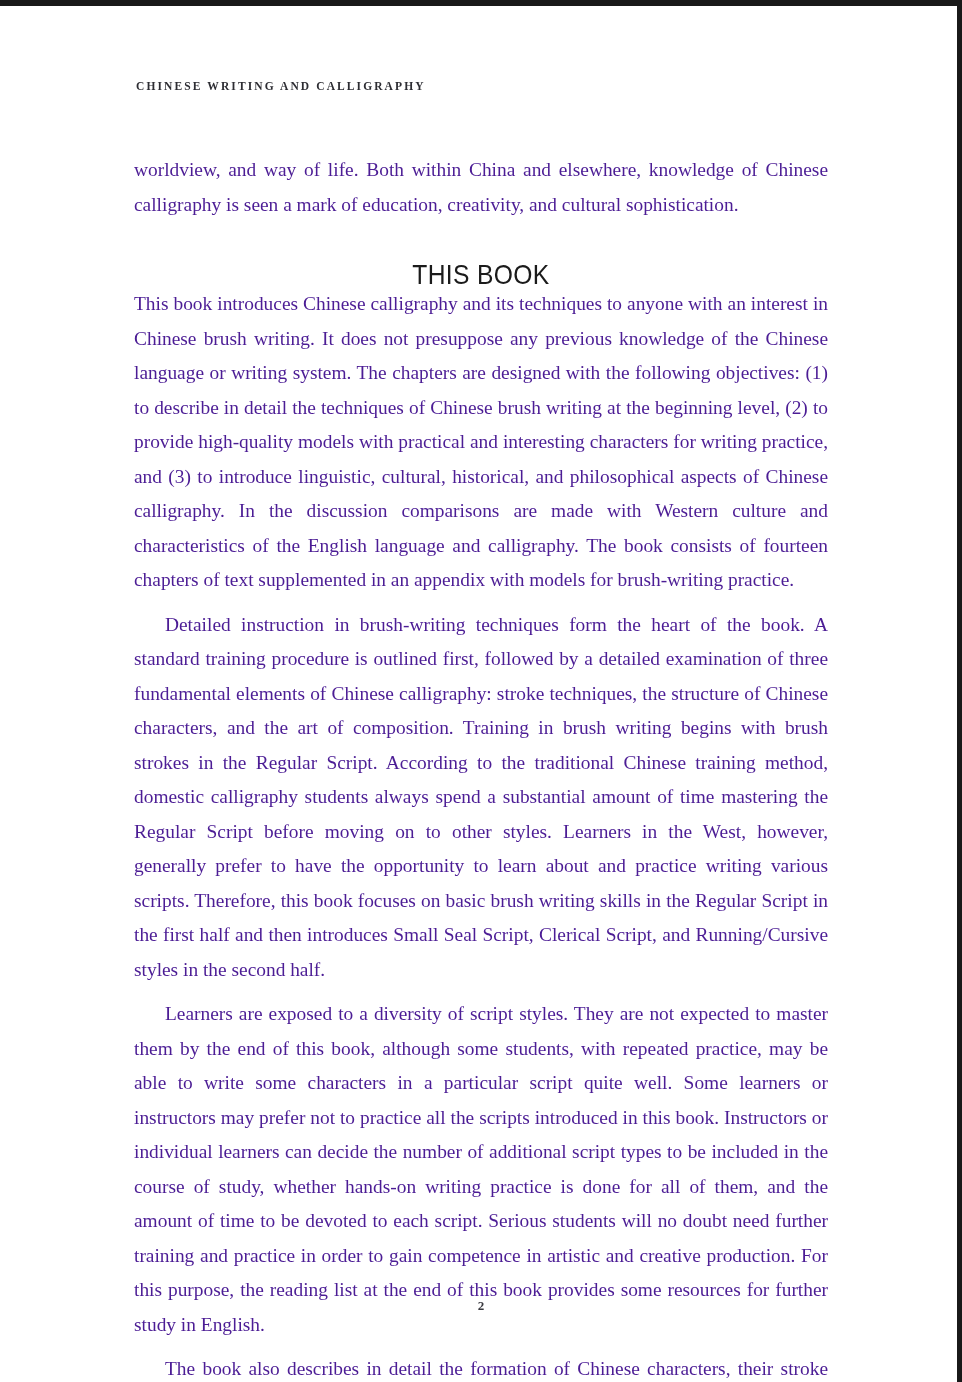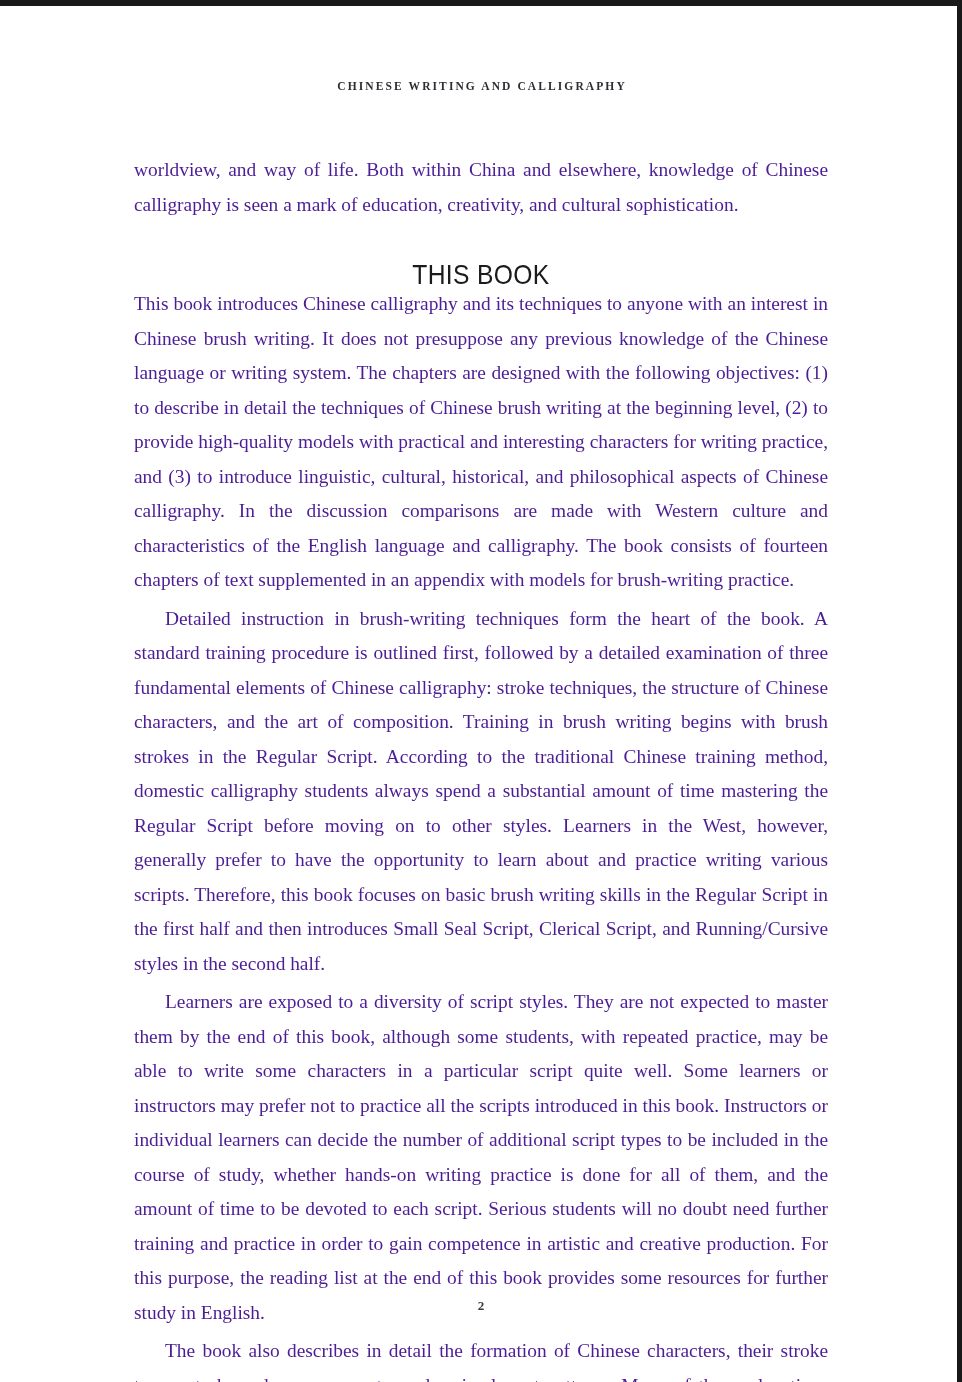--- a/index.html
+++ b/index.html
@@ -41,21 +41,20 @@
     top: 0;
     width: 694px;
   }
 
   
   .running-head {
     position: absolute;
     left: 0;
     top: 80px;
     width: 694px;
-    text-align: center;
     font-family: "Liberation Serif", "DejaVu Serif", serif;
     font-size: 11.5px;
     font-weight: 600;
     letter-spacing: 2.1px;
     color: #2d2d33;
     text-indent: 2.1px;
   }
 
   
   .para {
@@ -93,21 +92,21 @@
     transform-origin: center;
   }
 
   
   #body-block {
     position: absolute;
     left: 0;
     top: 287px;
     width: 694px;
   }
-  #body-block .para + .para { margin-top: 4px; }
+  #body-block .para + .para { margin-top: 10px; }
 
   
   .folio {
     position: absolute;
     left: 0;
     top: 1298px;
     width: 694px;
     text-align: center;
     font-size: 13px;
     font-weight: 600;

